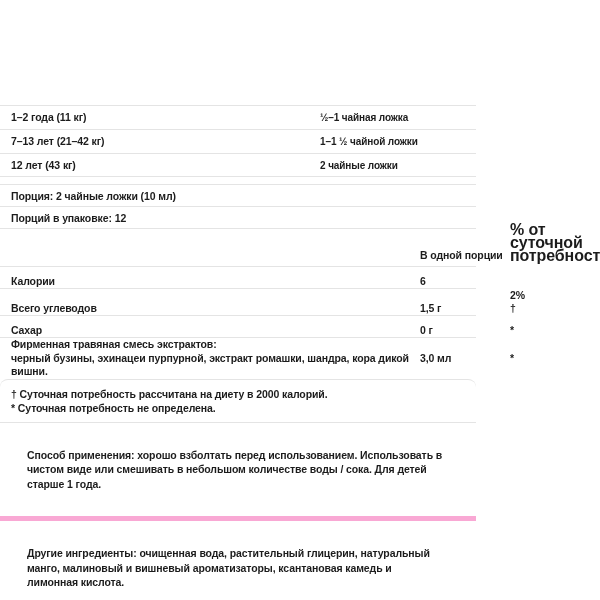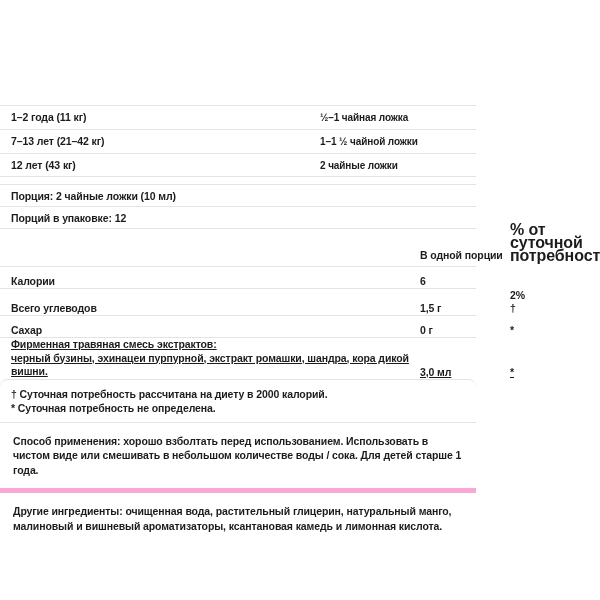--- a/index.html
+++ b/index.html
@@ -138,22 +138,21 @@
   }
   .nr-dv {
     flex: 1 1 auto;
     font-size: 10.5px;
     font-weight: bold;
     line-height: 13px;
     letter-spacing: -0.1px;
   }
   .nut-row.blend {
     min-height: 32px;
-    align-items: flex-end;
-    text-decoration: underline;
+    align-items: center;
   }
   .blend-line2 {
     display: block;
     font-weight: bold;
   }
 
   
   .footnotes {
     border-top: 1px solid #e4e4e4;
     padding: 7px 11px 7px 11px;
@@ -173,21 +172,21 @@
     border-top: 1px solid #e4e4e4;
     padding: 9px 11px 9px 11px;
     box-sizing: border-box;
   }
   .para {
     font-size: 10.5px;
     font-weight: bold;
     line-height: 14.5px;
     letter-spacing: -0.1px;
     color: #1c1c1c;
-    margin: 2px;
+    margin: 16px;
   }
   .other-ing {
     border-top: 5px solid #f9a8d4;
     padding: 9px 18px 9px 11px;
     box-sizing: border-box;
   }
 </style>
 </head>
 <body>
 

